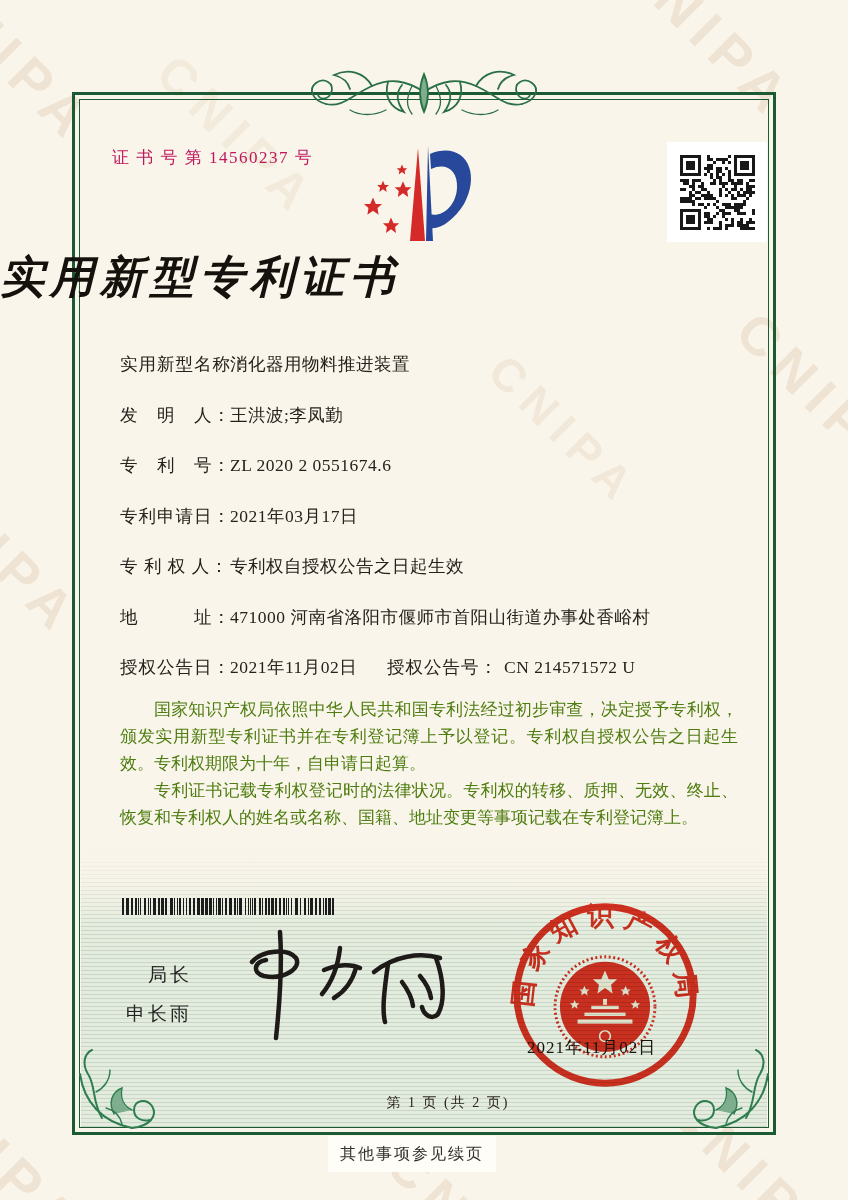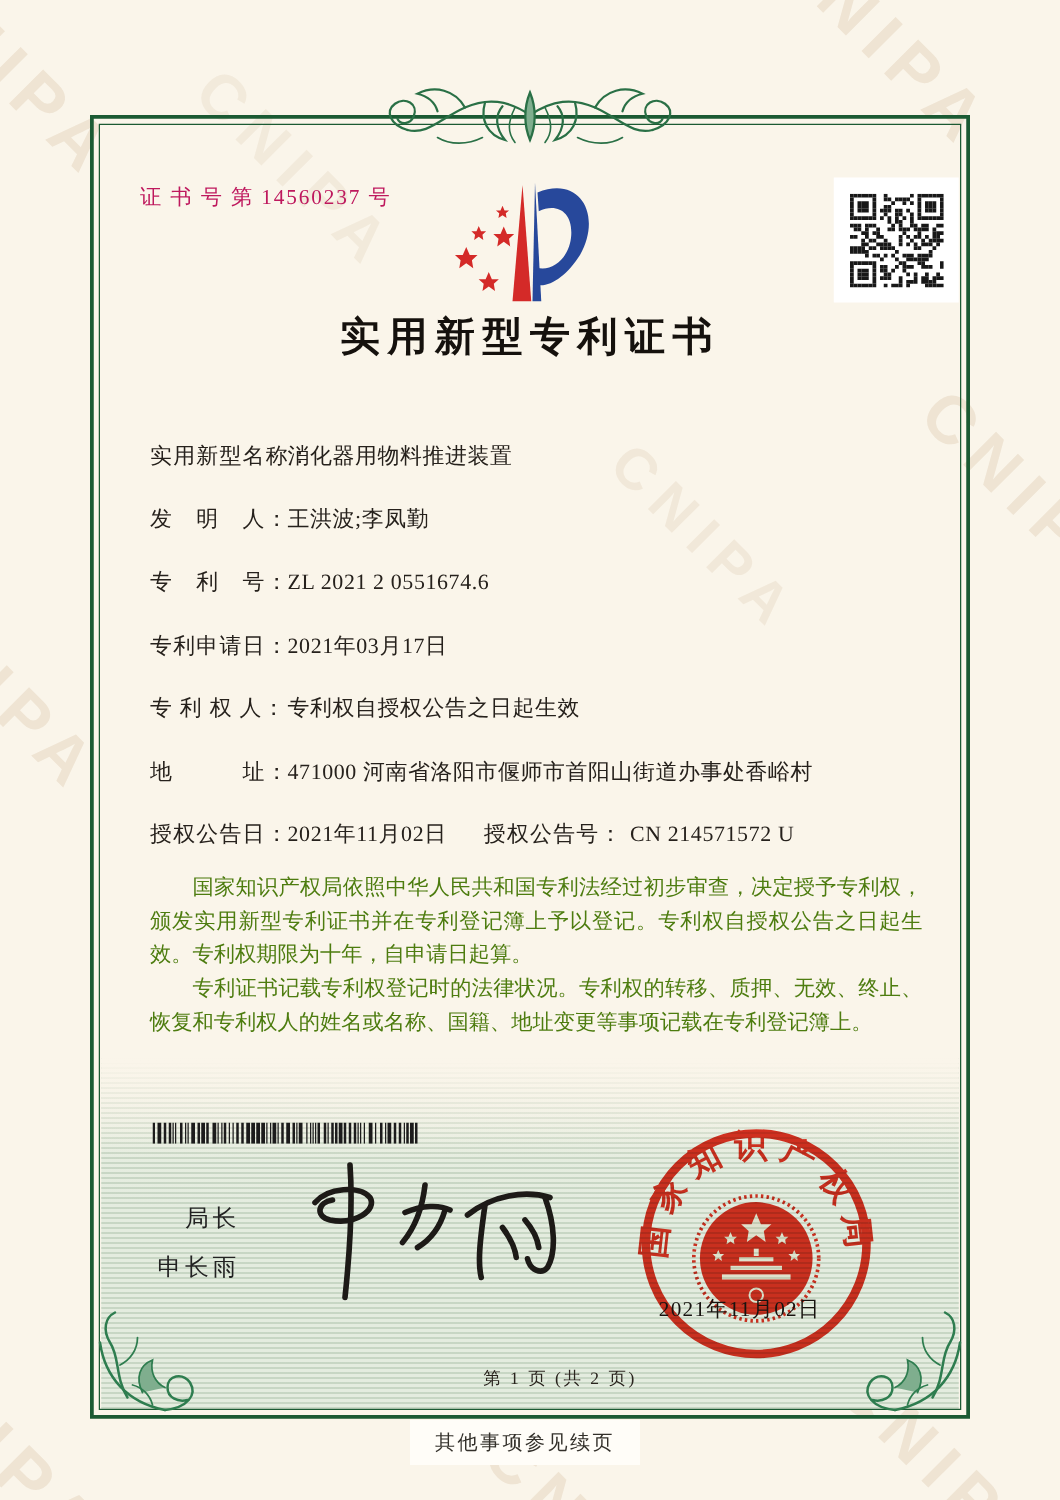--- a/index.html
+++ b/index.html
@@ -23,22 +23,22 @@
   .band .fade{position:absolute;left:0;right:0;top:0;height:80px;
         background:linear-gradient(180deg,#faf5ea 0,rgba(250,245,234,0) 100%);}
 
   .certno{position:absolute;left:112px;top:146px;font-size:17px;letter-spacing:1.5px;color:#be185d;}
 
   .logo{position:absolute;left:360px;top:138px;width:130px;height:112px;}
   .qr{position:absolute;left:667px;top:142px;width:100px;height:100px;background:#fff;
       display:flex;align-items:center;justify-content:center;}
   .qr svg{display:block;}
 
-  .title{position:absolute;left:0;right:0;top:248px;text-align:center;font-size:32px;font-weight:700;
-         letter-spacing:6px;color:#15110d;}
+  .title{position:absolute;left:0;right:0;top:248px;font-size:44px;font-weight:700;
+         letter-spacing:6px;color:#15110d;font-style:italic;}
 
   .fields{position:absolute;left:120px;top:352px;width:622px;font-size:17.5px;}
   .frow{position:relative;height:50.5px;white-space:nowrap;}
   .flabel{display:inline-block;width:110px;letter-spacing:1px;}
   .fvalue{letter-spacing:.5px;}
   .pair2{position:absolute;left:267px;top:0;}
 
   .body-text{position:absolute;left:120px;top:696px;width:618px;font-size:17px;line-height:27px;
              text-align:justify;color:#4d7c0f;}
   .body-text p{margin:0;text-indent:2em;}
@@ -46,21 +46,21 @@
   .barcode{position:absolute;left:122px;top:898px;width:216px;height:17px;}
   .signer{position:absolute;left:126px;top:962px;font-size:19px;letter-spacing:3px;color:#222;}
   .signer div{margin-bottom:13px;text-align:right;}
   .signature{position:absolute;left:222px;top:920px;width:230px;height:125px;}
 
   .seal{position:absolute;left:507px;top:897px;width:196px;height:196px;mix-blend-mode:multiply;opacity:.95;}
   .seal-date{position:absolute;left:527px;top:1036px;font-size:17px;letter-spacing:1px;color:#17130f;z-index:5;}
 
   .page-footer{position:absolute;left:72px;right:72px;top:1094px;text-align:center;font-size:14px;
                letter-spacing:2px;color:#2a241e;padding-left:48px;}
-  .cont-box{position:absolute;left:328px;top:1136px;width:184px;height:36px;background:#fffdf8;
+  .cont-box{position:absolute;left:328px;top:1136px;width:168px;height:36px;background:#fffdf8;
             display:flex;align-items:center;justify-content:center;font-size:16px;letter-spacing:2px;color:#33302a;}
 
   .ornament-top{position:absolute;left:294px;top:58px;width:260px;height:66px;}
   .corner{position:absolute;width:112px;height:112px;bottom:66px;}
   .corner.left{left:74px;}
   .corner.right{right:74px;transform:scaleX(-1);}
 </style>
 </head>
 <body>
 
@@ -442,21 +442,21 @@
   <div class="title">实用新型专利证书</div>
 
   <div class="fields">
     <div class="frow">
       <span class="flabel">实用新型名称：</span><span class="fvalue">消化器用物料推进装置</span>
     </div>
     <div class="frow">
       <span class="flabel">发　明　人：</span><span class="fvalue">王洪波;李凤勤</span>
     </div>
     <div class="frow">
-      <span class="flabel">专　利　号：</span><span class="fvalue">ZL 2021 2 0551674.6</span>
+      <span class="flabel">专　利　号：</span><span class="fvalue">ZL 2020 2 0551674.6</span>
     </div>
     <div class="frow">
       <span class="flabel">专利申请日：</span><span class="fvalue">2021年03月17日</span>
     </div>
     <div class="frow">
       <span class="flabel">专 利 权 人：</span><span class="fvalue">专利权自授权公告之日起生效</span>
     </div>
     <div class="frow">
       <span class="flabel">地　　　址：</span><span class="fvalue">471000 河南省洛阳市偃师市首阳山街道办事处香峪村</span>
     </div>

